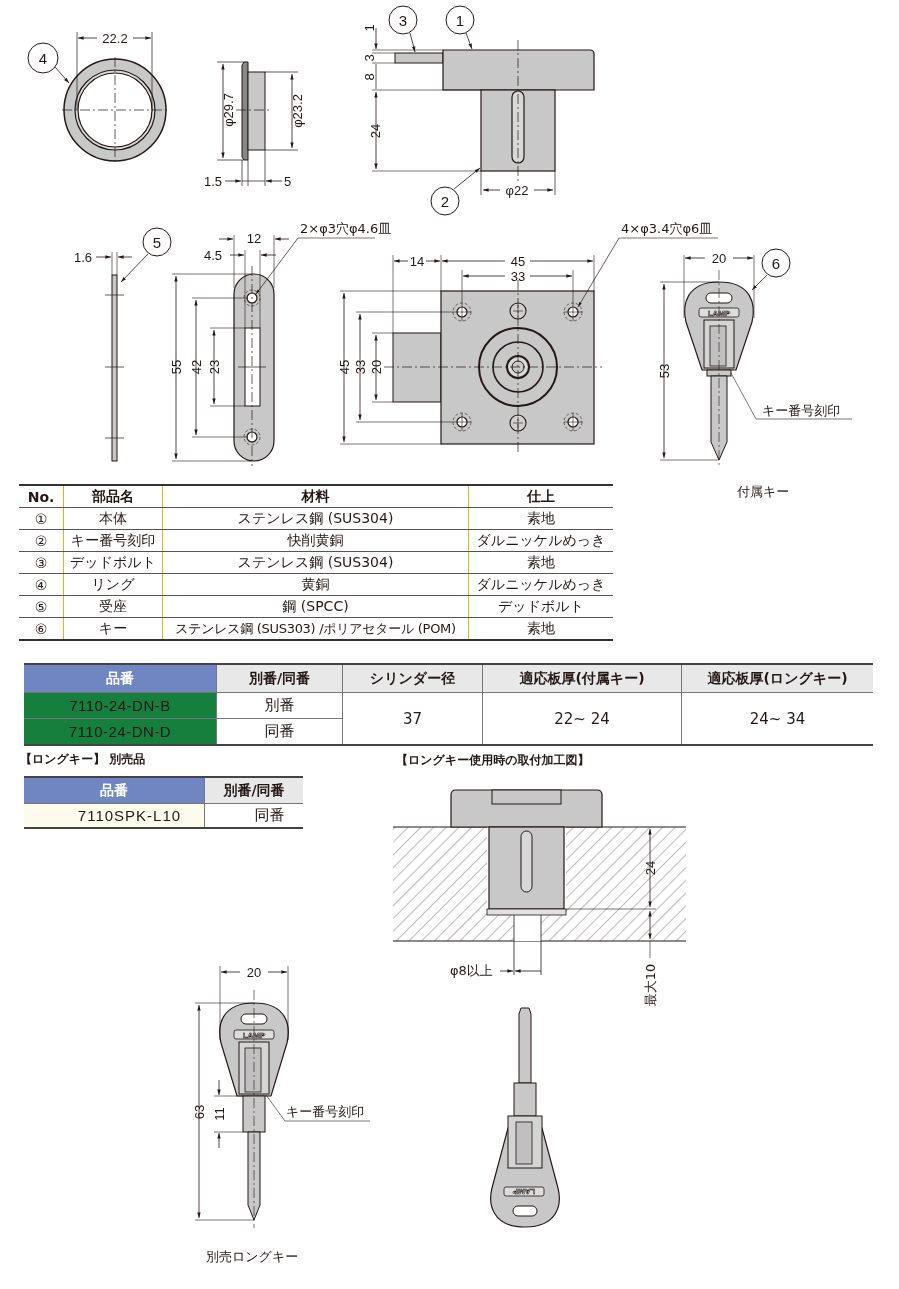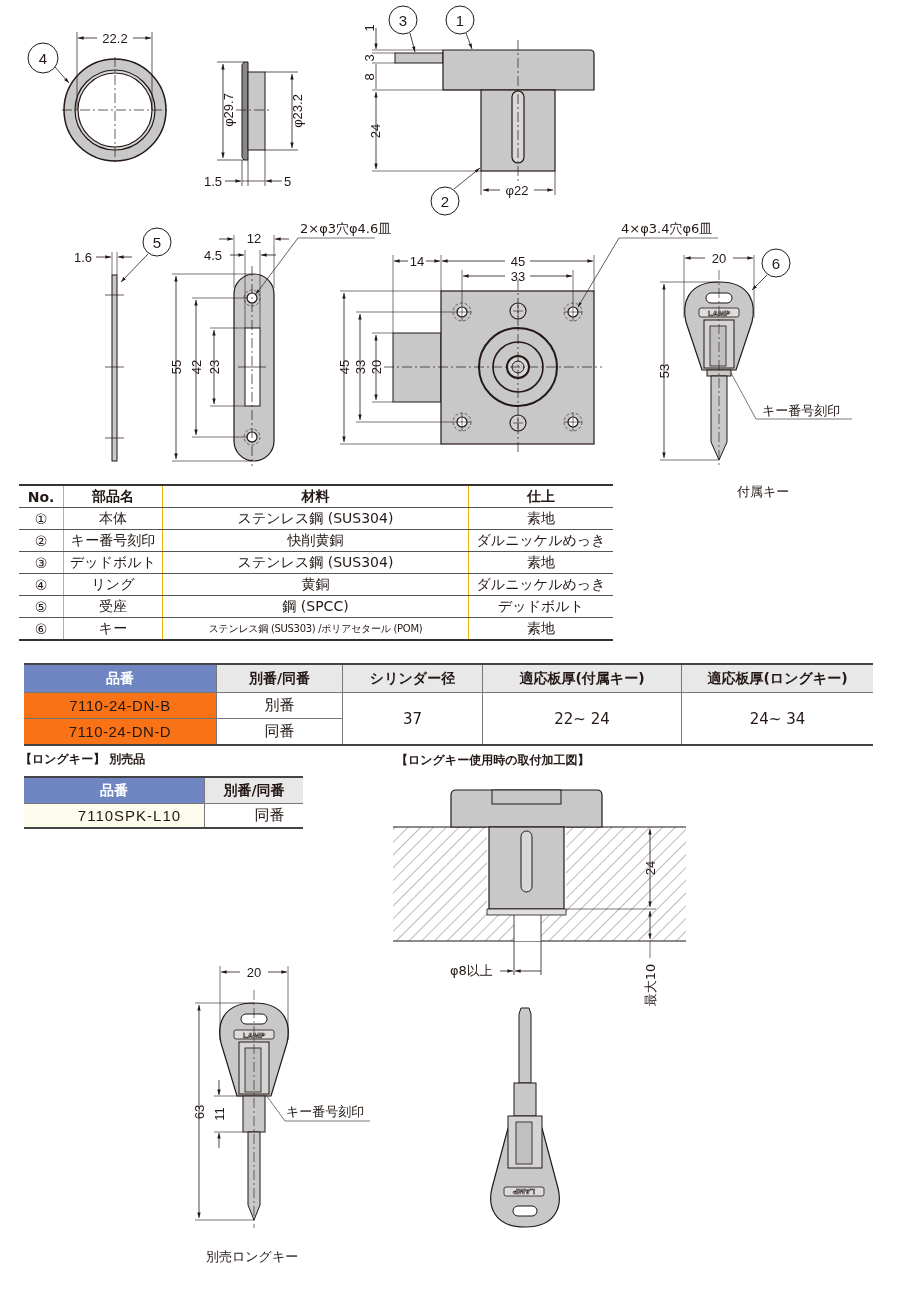--- a/index.html
+++ b/index.html
@@ -7,26 +7,26 @@
   svg.drawing{position:absolute;left:0;top:0;}
   .dim{font-family:"Liberation Sans","DejaVu Sans",sans-serif;font-size:13px;fill:#231815;}
   .lbl{font-family:"DejaVu Sans",sans-serif;font-size:13px;fill:#231815;}
   .balloon-t{font-family:"Liberation Sans",sans-serif;font-size:15px;fill:#231815;text-anchor:middle;dominant-baseline:central;}
   table{border-collapse:collapse;position:absolute;font-family:"DejaVu Sans",sans-serif;color:#231815;}
   .parts{left:19px;top:484px;width:594px;font-size:14px;}
   .parts th,.parts td{border-bottom:1px solid #555;border-left:1px solid #eab308;text-align:center;padding:0;height:21px;font-weight:normal;}
   .parts th{font-weight:bold;border-top:2px solid #333;}
   .parts th:first-child,.parts td:first-child{border-left:none;}
   .parts tr:last-child td{border-bottom:2px solid #333;}
-  .parts td.small{font-size:10px;letter-spacing:-0.3px;}
+  .parts td.small{font-size:13px;letter-spacing:-0.3px;}
   .spec{left:24px;top:663px;width:849px;font-size:15px;}
   .spec th{height:25px;font-weight:bold;font-size:14px;background:#e8e8e8;border-left:1px solid #777;border-top:2px solid #444;}
   .spec th.blue{background:#6f86c2;color:#fff;border-left:none;}
   .spec td{height:23px;text-align:center;border-left:1px solid #777;border-top:1px solid #777;}
-  .spec td.pn{background:#f97316;border-left:none;font-family:"Liberation Sans",sans-serif;letter-spacing:0.5px;}
+  .spec td.pn{background:#15803d;border-left:none;font-family:"Liberation Sans",sans-serif;letter-spacing:0.5px;}
   .spec tr:last-child td,.spec td.merge{border-bottom:2px solid #444;}
   .long{left:24px;top:776px;width:279px;font-size:15px;}
   .long th{height:23px;font-size:14px;background:#e8e8e8;border-left:1px solid #777;border-top:2px solid #444;}
   .long th.blue{background:#6f86c2;color:#fff;border-left:none;font-weight:bold;}
   .long td{height:21px;text-align:center;border-left:1px solid #777;border-top:1px solid #777;border-bottom:2px solid #444;padding-left:32px;}
   .long td.pn{background:#fdfbec;border-left:none;font-family:"Liberation Sans",sans-serif;letter-spacing:1px;}
   .heading{position:absolute;font-family:"DejaVu Sans",sans-serif;font-weight:bold;font-size:12px;color:#231815;white-space:nowrap;}
   .caption{position:absolute;font-family:"DejaVu Sans",sans-serif;font-size:13px;color:#231815;white-space:nowrap;}
 </style>
 </head>

